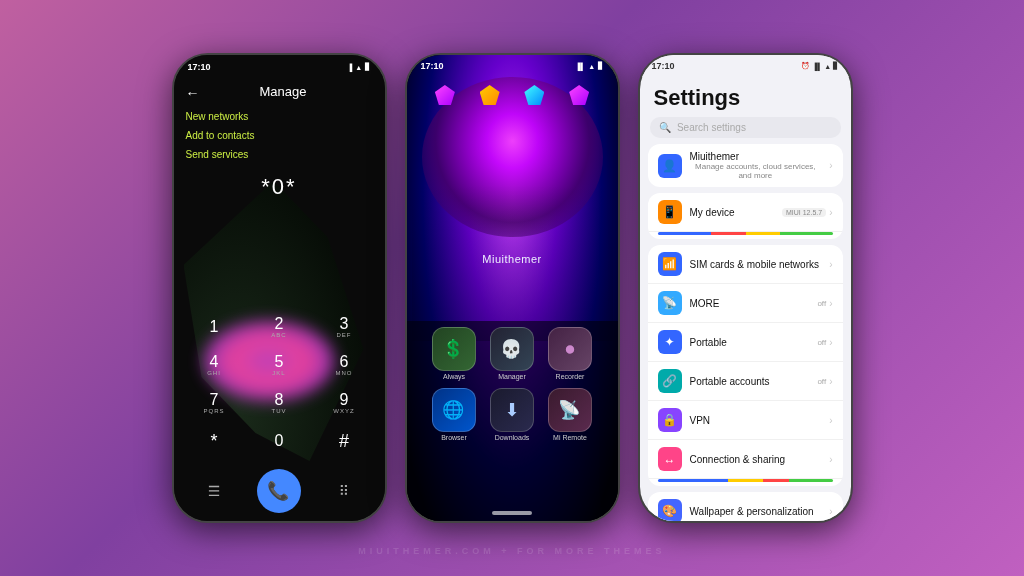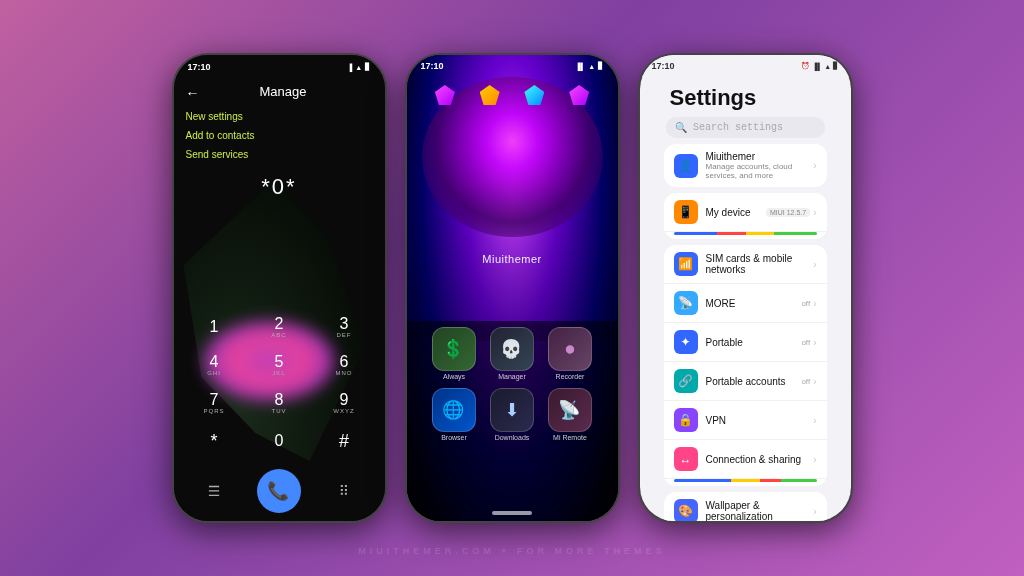--- a/index.html
+++ b/index.html
@@ -224,21 +224,21 @@
       background: #f2f2f7;
       display: flex; justify-content: space-between; align-items: center;
       padding: 3px 12px;
       z-index: 10;
     }
     .p3-time { font-size: 9px; color: #333; font-weight: 600; }
     .p3-icons { display: flex; gap: 2px; align-items: center; font-size: 7px; color: #333; }
 
     .settings-scroll {
       flex: 1; overflow: hidden;
-      padding: 4px 16px;
+      padding: 4px 0;
     }
     .settings-title {
       font-size: 22px; font-weight: 700; color: #111;
       padding: 4px 14px 6px;
     }
     .search-bar {
       margin: 0 10px 6px;
       background: #e8e8ee;
       border-radius: 10px;
       padding: 5px 10px;
@@ -271,21 +271,21 @@
     .s-icon.blue { background: #3366ff; color: #fff; }
     .s-icon.orange { background: #ff8800; color: #fff; }
     .s-icon.lblue { background: #33aaff; color: #fff; }
     .s-icon.teal { background: #00aaaa; color: #fff; }
     .s-icon.purple { background: #8844ff; color: #fff; }
     .s-icon.pink { background: #ff4488; color: #fff; }
     .s-icon.indigo { background: #4466ff; color: #fff; }
 
     .s-text { flex: 1; }
     .s-label { font-size: 10px; color: #111; font-weight: 500; }
-    .s-sub { font-size: 8px; color: #888; }
+    .s-sub { font-size: 8px; color: #888; text-align: center; }
     .s-right { font-size: 8px; color: #aaa; display: flex; align-items: center; gap: 3px; }
     .s-badge { font-size: 7px; color: #888; background: #f0f0f0; padding: 1px 4px; border-radius: 4px; }
     .s-chevron { font-size: 10px; color: #ccc; }
     .s-off { font-size: 8px; color: #aaa; }
 
     .color-bar {
       height: 3px;
       margin: 0 10px;
       border-radius: 2px;
       background: linear-gradient(to right, #3366ff 30%, #ff4444 30% 50%, #ffcc00 50% 70%, #44cc44 70%);
@@ -327,21 +327,21 @@
         <span>▐</span>
         <span>▲</span>
         <span>▊</span>
       </div>
     </div>
     <div class="phone1-header">
       <span class="phone1-back">←</span>
       <span class="phone1-title">Manage</span>
     </div>
     <div class="phone1-menu">
-      <span class="phone1-menu-item">New settings</span>
+      <span class="phone1-menu-item">New networks</span>
       <span class="phone1-menu-item">Add to contacts</span>
       <span class="phone1-menu-item">Send services</span>
     </div>
     <div class="phone1-display">
       <span>*0*</span>
     </div>
     <div class="phone1-keypad">
       <div class="keypad-row">
         <div class="key">
             <span class="key-num">1</span>
@@ -470,21 +470,21 @@
         <span>⏰</span>
         <span>▐▌</span>
         <span>▲</span>
         <span>▊</span>
       </div>
     </div>
     <div class="settings-scroll">
       <div class="settings-title">Settings</div>
       <div class="search-bar">
         <span class="search-icon-inner">🔍</span>
-        <span style="color:#aaa;font-size:10px;font-family:Liberation Mono, monospace;">Search settings</span>
+        <span style="color:#aaa;font-size:10px;">Search settings</span>
       </div>
 
       <div class="settings-card">
         <div class="settings-item">
           <div class="s-icon blue">👤</div>
           <div class="s-text">
             <div class="s-label">Miuithemer</div>
             <div class="s-sub">Manage accounts, cloud services, and more</div>
           </div>
           <span class="s-chevron">›</span>

